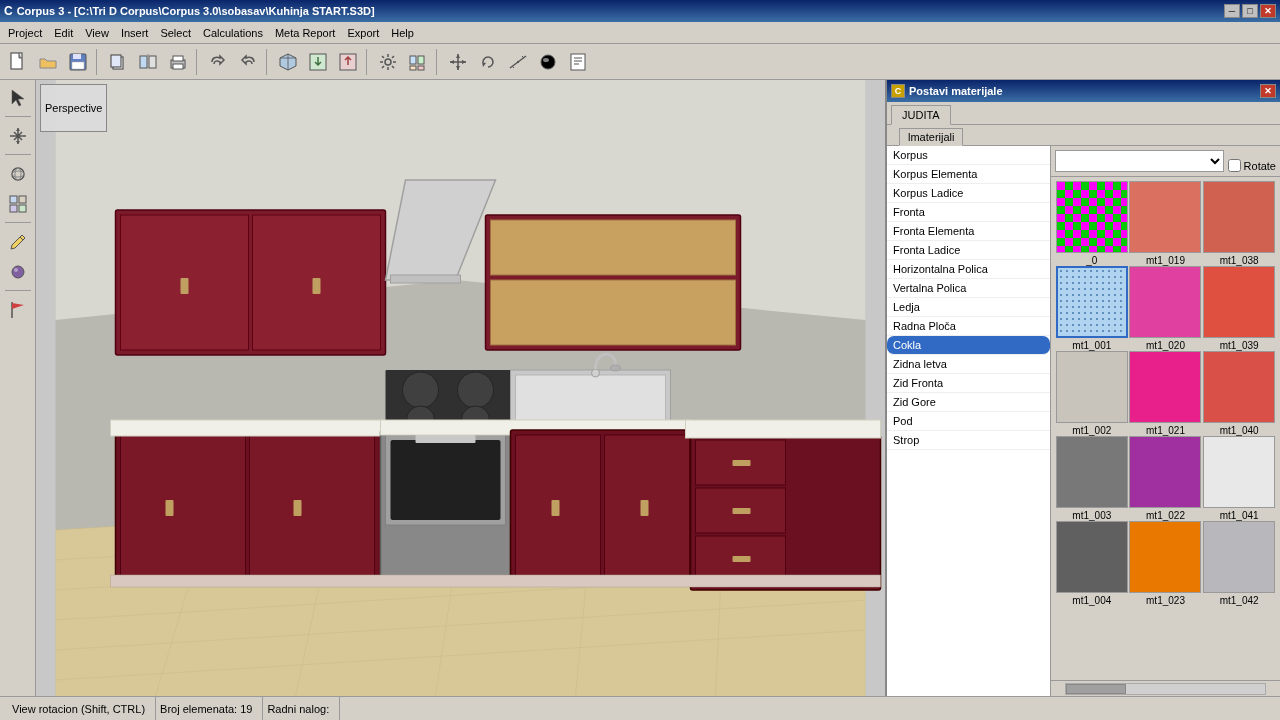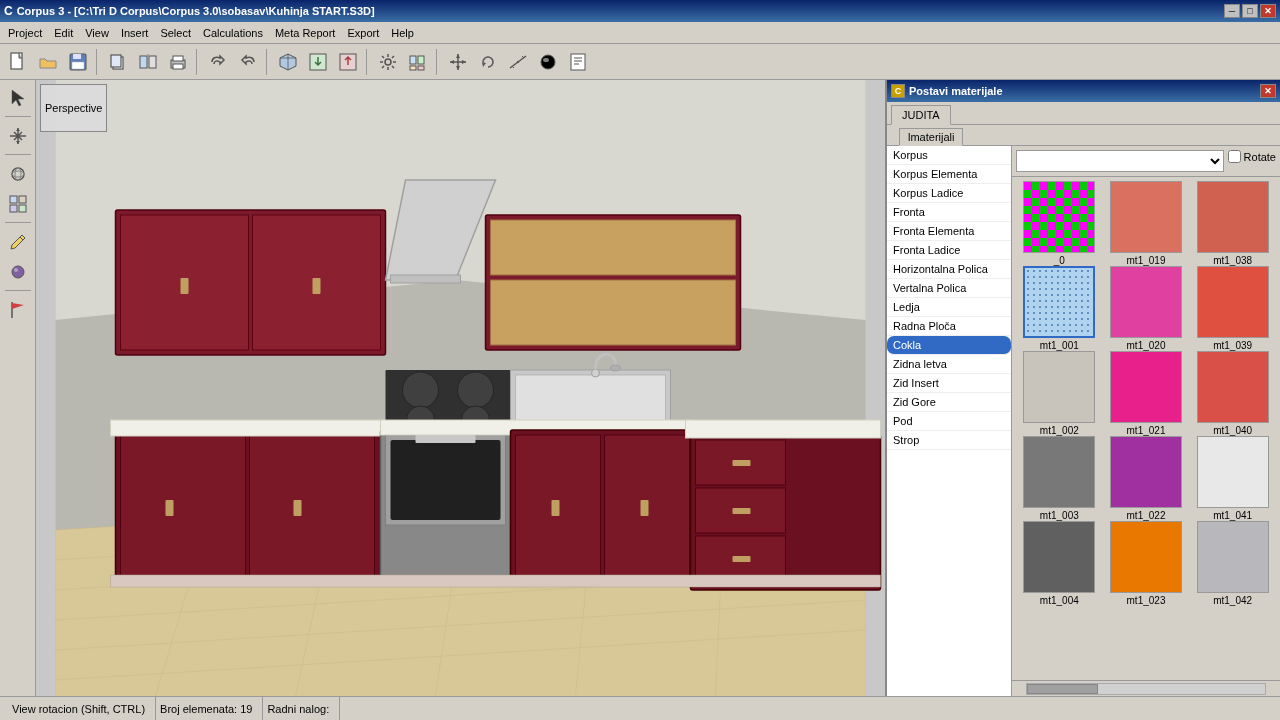--- a/index.html
+++ b/index.html
@@ -188,21 +188,21 @@
 
     
     #panel-content {
       display: flex;
       flex: 1;
       overflow: hidden;
     }
 
     
     #material-list-panel {
-      width: 125px;
+      width: 164px;
       border-right: 1px solid #999;
       display: flex;
       flex-direction: column;
       overflow: hidden;
     }
     #material-list {
       flex: 1;
       overflow-y: auto;
       background: white;
     }
@@ -218,21 +218,21 @@
     
     #materials-grid-panel {
       flex: 1;
       display: flex;
       flex-direction: column;
       overflow: hidden;
     }
 
     #grid-toolbar {
       display: flex;
-      align-items: flex-start;
+      align-items: flex-end;
       padding: 4px;
       gap: 4px;
       border-bottom: 1px solid #999;
     }
     #grid-dropdown {
       flex: 1;
       height: 22px;
       font-size: 11px;
       background: white;
       border: 1px solid #999;
@@ -655,21 +655,21 @@
             <div class="list-item">Korpus Ladice</div>
             <div class="list-item">Fronta</div>
             <div class="list-item">Fronta Elementa</div>
             <div class="list-item">Fronta Ladice</div>
             <div class="list-item">Horizontalna Polica</div>
             <div class="list-item">Vertalna Polica</div>
             <div class="list-item">Ledja</div>
             <div class="list-item">Radna Ploča</div>
             <div class="list-item selected">Cokla</div>
             <div class="list-item">Zidna letva</div>
-            <div class="list-item">Zid Insert</div>
+            <div class="list-item">Zid Fronta</div>
             <div class="list-item">Zid Gore</div>
             <div class="list-item">Pod</div>
             <div class="list-item">Strop</div>
           </div>
       </div>
 
       <div id="materials-grid-panel">
         <div id="grid-toolbar">
           <select id="grid-dropdown">
             <option></option>

